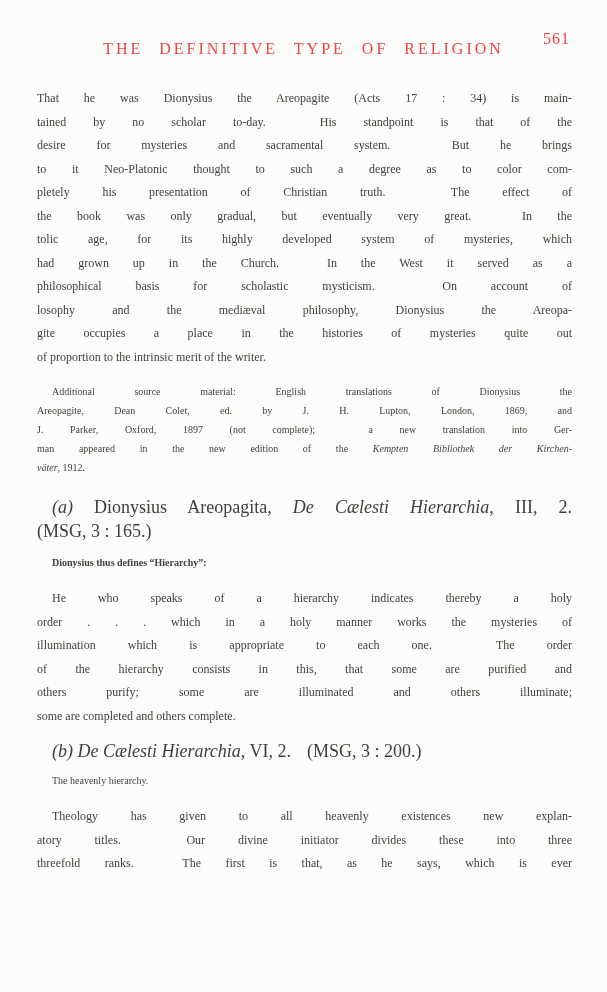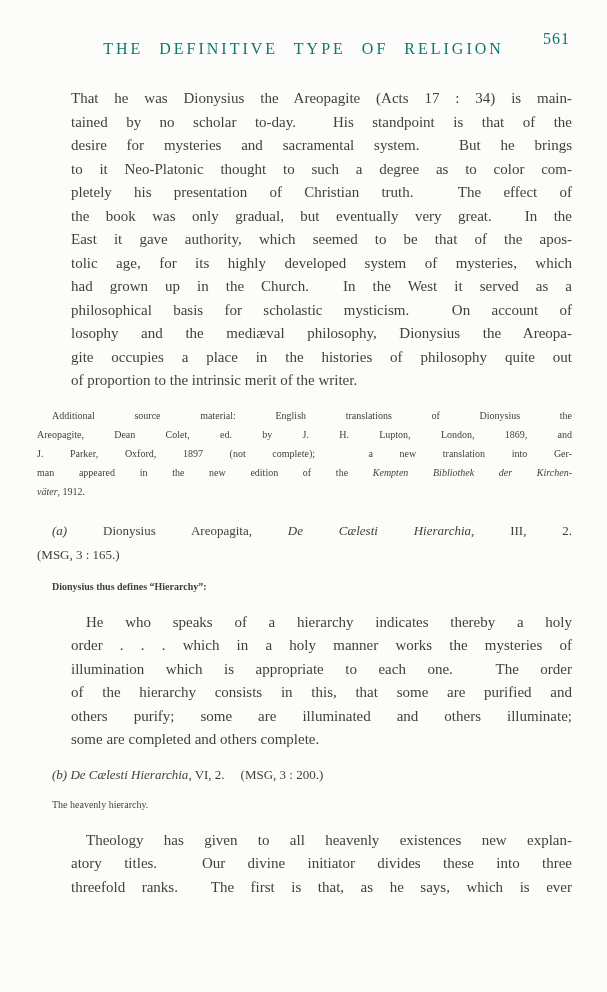--- a/index.html
+++ b/index.html
@@ -17,51 +17,50 @@
     padding: 0 35px 0 37px;
   }
   
   .header {
     position: relative;
     padding-top: 40px;
     text-align: center;
     font-size: 16px;
     letter-spacing: 3px;
     word-spacing: 9px;
-    color: #0f766e;
+    color: #ef4444;
   }
   .pagenum {
     position: absolute;
     right: 37px;
     top: 30px;
     letter-spacing: 1px;
     word-spacing: normal;
   }
   
   .line {
     white-space: pre-wrap;
     text-align: justify;
     text-align-last: justify;
   }
   .line.noj {
     text-align: left;
     text-align-last: left;
   }
   .ind { text-indent: 15px; }
   .body-text .line {
-    font-size: 15px;
+    font-size: 12px;
     line-height: 23.5px;
-    margin-left: 34px;
   }
   .small-text .line {
     font-size: 10px;
     line-height: 19px;
   }
   .heading-line .line {
-    font-size: 13px;
+    font-size: 18px;
     line-height: 24px;
   }
   .it { font-style: italic; }
   .gap-left { margin-left: 16px; }
   
   .p-main   { margin-top: 29px; }
   .src-note { margin-top: 13px; }
   .sec-a    { margin-top: 18px; }
   .intro-a  { margin-top: 10px; font-weight: bold; }
   .quote-a  { margin-top: 15px; }
@@ -81,26 +80,25 @@
 
   <div class="content">
 
     <div class="p-main body-text">
       <div class="line">That he was Dionysius the Areopagite (Acts 17 : 34) is main-</div>
       <div class="line">tained by no scholar to-day.  His standpoint is that of the</div>
       <div class="line">desire for mysteries and sacramental system.  But he brings</div>
       <div class="line">to it Neo-Platonic thought to such a degree as to color com-</div>
       <div class="line">pletely his presentation of Christian truth.  The effect of</div>
       <div class="line">the book was only gradual, but eventually very great.  In the</div>
-      <div class="line">East it gave authority, which seemed to be that of the apos-</div>
       <div class="line">tolic age, for its highly developed system of mysteries, which</div>
       <div class="line">had grown up in the Church.  In the West it served as a</div>
       <div class="line">philosophical basis for scholastic mysticism.  On account of</div>
       <div class="line">losophy and the mediæval philosophy, Dionysius the Areopa-</div>
-      <div class="line">gite occupies a place in the histories of philosophy quite out</div>
+      <div class="line">gite occupies a place in the histories of mysteries quite out</div>
       <div class="line noj">of proportion to the intrinsic merit of the writer.</div>
     </div>
 
     <div class="src-note small-text">
       <div class="line ind">Additional source material: English translations of Dionysius the</div>
       <div class="line">Areopagite, Dean Colet, ed. by J. H. Lupton, London, 1869, and</div>
       <div class="line">J. Parker, Oxford, 1897 (not complete);  a new translation into Ger-</div>
       <div class="line"><span>man appeared in the new edition of the </span><span class="it">Kempten Bibliothek der Kirchen-</span></div>
       <div class="line noj"><span class="it">väter</span><span>, 1912.</span></div>
     </div>

